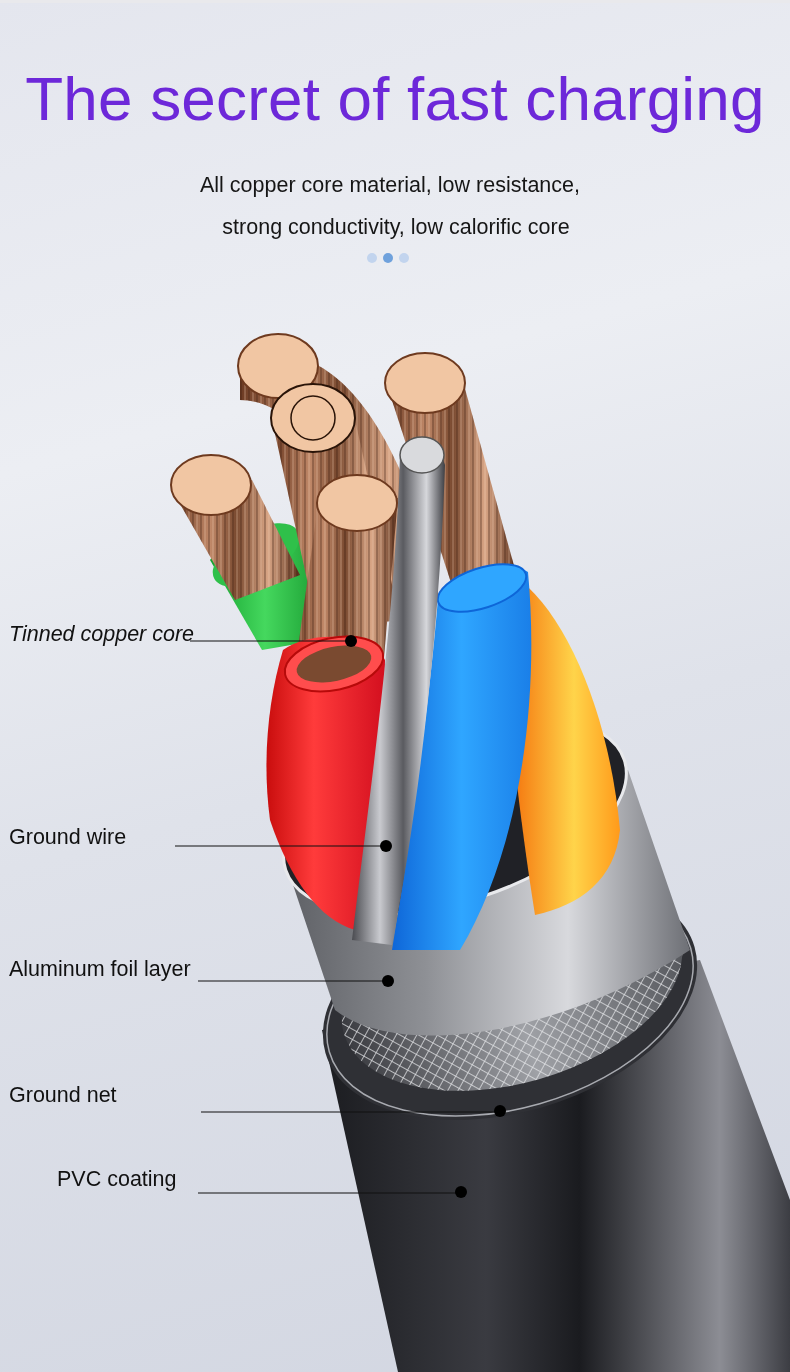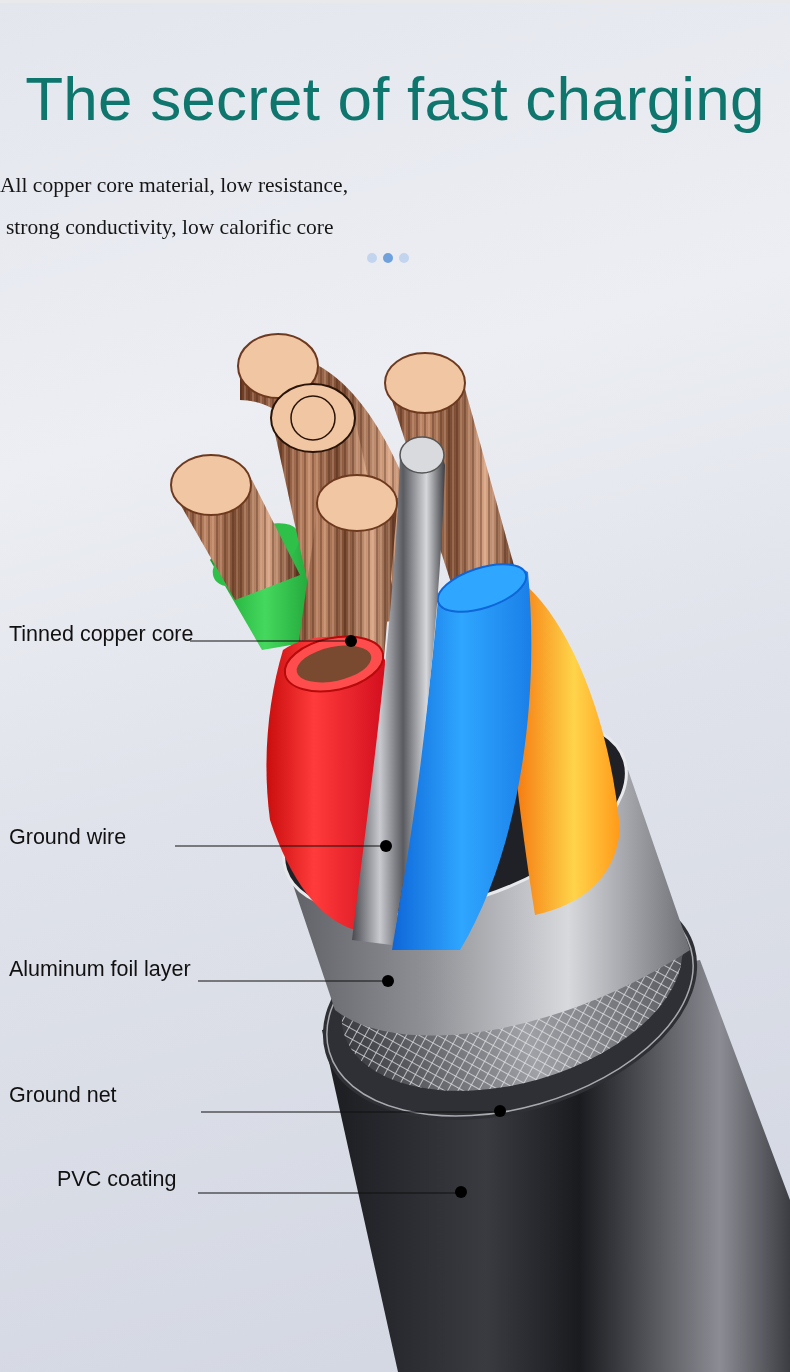--- a/index.html
+++ b/index.html
@@ -4,25 +4,25 @@
 <style>
   html, body { margin: 0; padding: 0; }
   body {
     width: 790px; height: 1372px; overflow: hidden; position: relative;
     background: linear-gradient(165deg, #e4e6ee 0%, #eceef3 30%, #dfe2ea 55%, #d2d6e1 100%);
     font-family: "Liberation Sans", sans-serif;
   }
   .topline { position: absolute; left: 0; top: 0; width: 790px; height: 3px; background: #e9e9ec; }
   .title {
     position: absolute; left: 0; top: 62px; width: 790px; text-align: center;
-    font-size: 62px; color: #0f766e; letter-spacing: 0.2px; line-height: 74px;
+    font-size: 62px; color: #6d28d9; letter-spacing: 0.2px; line-height: 74px;
   }
   .sub {
-    position: absolute; left: 0; width: 780px; 
-    font-size: 21.5px; color: #161616; line-height: 26px; font-family: Liberation Serif, serif;
+    position: absolute; left: 0; width: 780px; text-align: center;
+    font-size: 21.5px; color: #161616; line-height: 26px;
   }
   .sub1 { top: 172px; }
   .sub2 { top: 214px; left: 6px; }
   .dots { position: absolute; top: 253px; left: 367px; display: flex; gap: 6px; }
   .dot { width: 10px; height: 10px; border-radius: 50%; background: #c2d4ee; }
   .dot.active { background: #6fa1dc; }
   svg.art { position: absolute; left: 0; top: 0; }
   .label {
     position: absolute; left: 9px; font-size: 21.5px; color: #111; line-height: 26px;
   }
@@ -188,17 +188,17 @@
     <circle cx="386" cy="846" r="6" fill="#000"></circle>
     <line x1="198" y1="981" x2="387" y2="981" stroke="#111" stroke-width="1.2"></line>
     <circle cx="388" cy="981" r="6" fill="#000"></circle>
     <line x1="201" y1="1112" x2="499" y2="1112" stroke="#111" stroke-width="1.2"></line>
     <circle cx="500" cy="1111" r="6" fill="#000"></circle>
     <line x1="198" y1="1193" x2="460" y2="1193" stroke="#111" stroke-width="1.2"></line>
     <circle cx="461" cy="1192" r="6" fill="#000"></circle>
   </g>
 </svg>
 
-<div class="label" style="top:621px;">Tinned copper core</div>
+<div class="label" style="top:621px;font-style:italic;">Tinned copper core</div>
 <div class="label" style="top:824px;">Ground wire</div>
 <div class="label" style="top:956px;">Aluminum foil layer</div>
 <div class="label" style="top:1082px;">Ground net</div>
 <div class="label" style="top:1166px;margin-left:48px;">PVC coating</div>
 
 </body></html>

